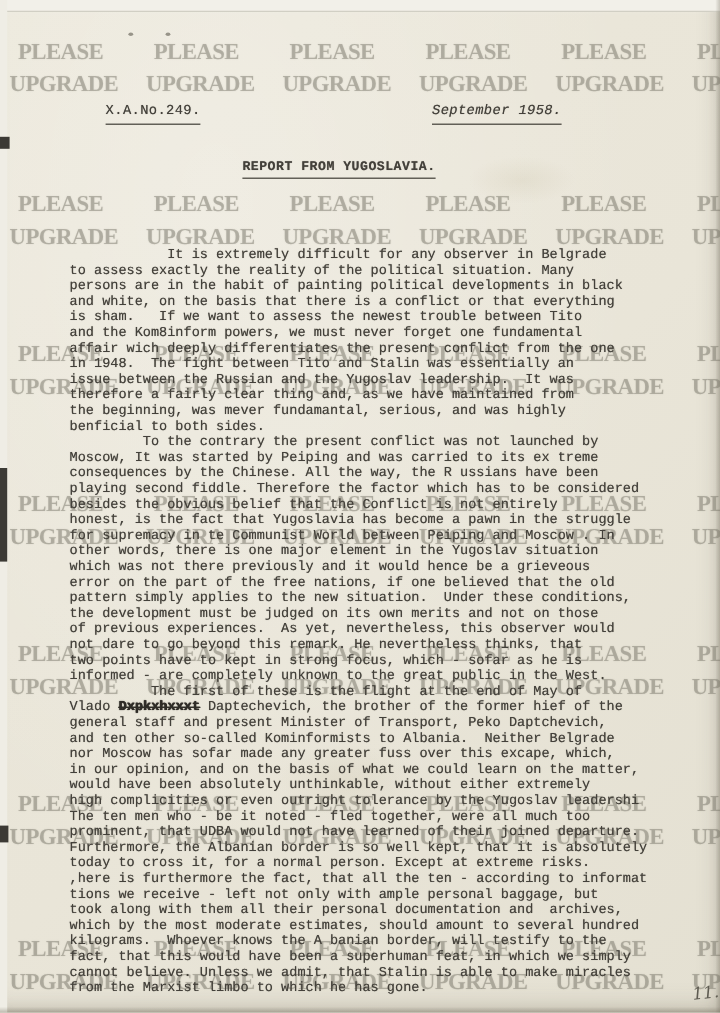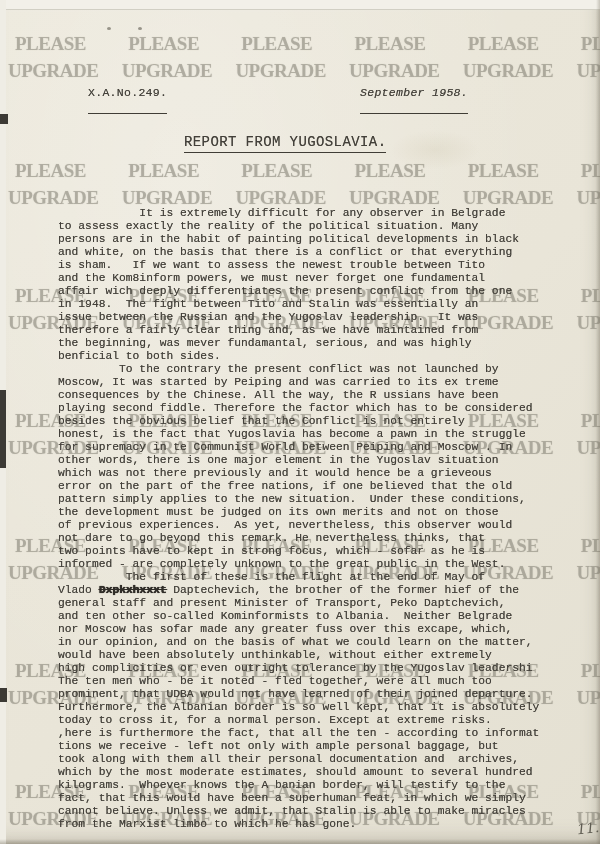--- a/index.html
+++ b/index.html
@@ -22,27 +22,27 @@
     color:rgba(122,119,108,0.40);white-space:nowrap;letter-spacing:-0.5px;
     font-size:19px;line-height:27px;height:27px;overflow:hidden;
     text-shadow:0 0 1px rgba(122,119,108,0.25);
   }
   .wm-please{padding-left:15px;word-spacing:38px;}
   .wm-upgrade{padding-left:8px;word-spacing:19px;}
   
   .ink{color:#43403a;text-shadow:0 0 0.6px rgba(62,58,50,0.65);}
   .hdr{
     position:absolute;top:86px;z-index:3;font-size:11.5px;letter-spacing:0.3px;
-    border-bottom:1.5px solid #403d36;padding-bottom:14px;
+    border-bottom:1.5px solid #403d36;padding-bottom:4px;
   }
   .hdr-ref{left:88px;}
   .hdr-date{left:360px;font-style:italic;}
   .doc-title{
-    position:absolute;top:134px;left:184px;z-index:3;font-size:14px;letter-spacing:0.4px;
-    border-bottom:1.5px solid #403d36;padding-bottom:2px;font-weight:normal;
+    position:absolute;top:134px;left:202px;z-index:3;font-size:11px;letter-spacing:0.4px;
+    border-bottom:1.5px solid #403d36;padding-bottom:2px;font-weight:bold;
   }
   .body-text{
     position:absolute;top:207px;left:58px;z-index:2;
     font-size:11.3px;line-height:13px;white-space:pre;letter-spacing:0;font-family:Liberation Mono, monospace;
   }
   .struck{
     font-weight:bold;text-decoration:line-through;
     text-shadow:0 0 1px #2e2b26,0.5px 0 0 #2e2b26;color:#302d28;
   }
   .page-num{

